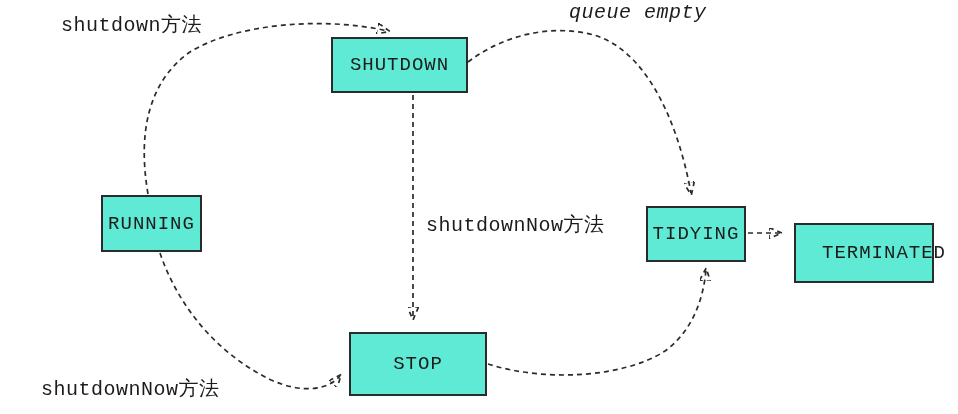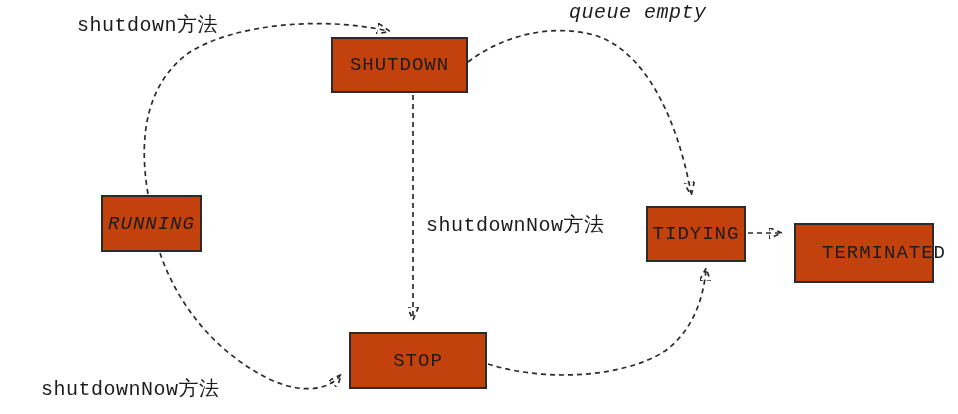--- a/index.html
+++ b/index.html
@@ -10,37 +10,37 @@
     overflow:hidden;
     font-family:"Liberation Mono","DejaVu Sans Mono",monospace;
     color:#1c1c1c;
   }
   .edges{position:absolute;left:0;top:0;width:958px;height:414px;}
   .edges path{fill:none;stroke:#2b2b2b;stroke-width:1.7;stroke-dasharray:5 4;}
   .node{
     position:absolute;
     box-sizing:border-box;
     border:2.5px solid #2b2b2b;
-    background:#c2410c;
+    background:#5eead4;
     display:flex;align-items:center;justify-content:center;
     font-size:19px;letter-spacing:1px;
     color:#1c1c1c;
   }
-  .node-running   {left:101px;top:195px;width:101px;height:57px;font-style:italic;}
+  .node-running   {left:101px;top:195px;width:101px;height:57px;}
   .node-shutdown  {left:331px;top:37px; width:137px;height:56px;}
-  .node-stop      {left:349px;top:332px;width:138px;height:57px;}
+  .node-stop      {left:349px;top:332px;width:138px;height:64px;}
   .node-tidying   {left:646px;top:206px;width:100px;height:56px;}
   .node-terminated{left:794px;top:223px;width:140px;height:60px;padding-left:40px;}
   .edge-label{
     position:absolute;
     font-size:20px;letter-spacing:0.5px;
     white-space:nowrap;
     color:#1c1c1c;
   }
-  .lbl-shutdown-method   {left:61px; top:11px;margin-left:16px;}
+  .lbl-shutdown-method   {left:61px; top:11px;}
   .lbl-queue-empty       {left:569px;top:1px;font-style:italic;}
   .lbl-shutdownnow-mid   {left:426px;top:211px;}
   .lbl-shutdownnow-bottom{left:41px; top:375px;}
   .lbl-pool-empty        {left:559px;top:383px;}
 </style>
 </head>
 <body>
 
 <div class="stage">
 

